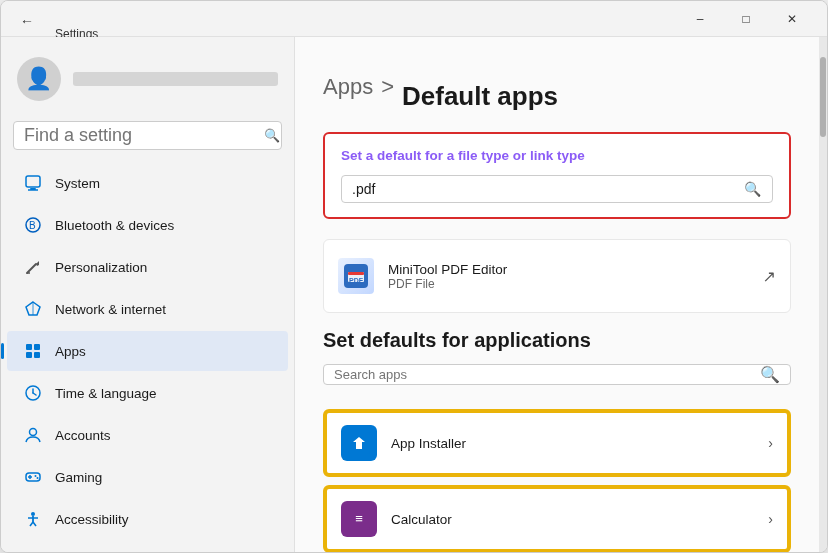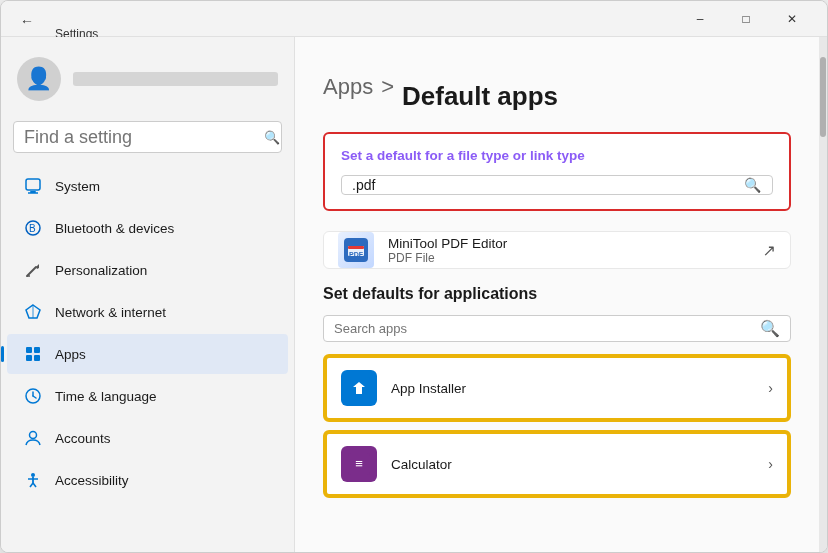--- a/index.html
+++ b/index.html
@@ -241,21 +241,21 @@
     }
 
     .section-title {
       font-size: 13.5px;
       font-weight: 600;
       color: #8b5cf6;
       margin-bottom: 12px;
     }
 
     .file-type-input {
-      height: 20px;
+      height: 28px;
       border: 1px solid #ccc;
       border-radius: 4px;
       background: white;
       display: flex;
       align-items: center;
       padding: 0 10px;
       width: 100%;
       justify-content: space-between;
     }
 
@@ -267,21 +267,21 @@
     .file-type-icon {
       color: #555;
       font-size: 14px;
     }
 
     
     .app-entry {
       display: flex;
       align-items: center;
       gap: 14px;
-      padding: 0 14px;
+      padding: 18px 14px;
       background: white;
       border-radius: 6px;
       margin-bottom: 16px;
       border: 1px solid #e8e8e8;
     }
 
     .app-icon {
       width: 36px;
       height: 36px;
       border-radius: 4px;
@@ -302,36 +302,36 @@
     .app-sub { font-size: 12px; color: #666; }
 
     .app-ext-link {
       font-size: 16px;
       color: #555;
       cursor: pointer;
     }
 
     
     .defaults-section-title {
-      font-size: 16px;
+      font-size: 20px;
       font-weight: 600;
       color: #1a1a1a;
       margin-bottom: 12px;
     }
 
     .search-apps-box {
-      height: 27px;
+      height: 21px;
       border: 1px solid #ccc;
       border-radius: 4px;
       background: white;
       display: flex;
       align-items: center;
       padding: 0 10px;
       gap: 8px;
-      margin-bottom: 12px;
+      margin-bottom: 24px;
     }
 
     .search-apps-box input {
       border: none;
       outline: none;
       font-size: 13px;
       color: #999;
       background: transparent;
       flex: 1;
     }
@@ -490,20 +490,32 @@
         <div class="nav-item">
           <div class="nav-icon">
             <svg width="18" height="18" viewBox="0 0 18 18">
                 <circle cx="9" cy="6" r="3.5" fill="none" stroke="#0078d4" stroke-width="1.5"></circle>
                 <path d="M2 16 Q3 11 9 11 Q15 11 16 16" fill="none" stroke="#0078d4" stroke-width="1.5"></path>
               </svg>
           </div>
           <span class="nav-label">Accounts</span>
         </div>
 
+        <div class="nav-item">
+          <div class="nav-icon">
+            <svg width="18" height="18" viewBox="0 0 18 18">
+                <rect x="2" y="5" width="14" height="8" rx="3" fill="none" stroke="#0078d4" stroke-width="1.5"></rect>
+                <line x1="6" y1="7" x2="6" y2="11" stroke="#0078d4" stroke-width="1.5"></line>
+                <line x1="4" y1="9" x2="8" y2="9" stroke="#0078d4" stroke-width="1.5"></line>
+                <circle cx="11.5" cy="8" r="1" fill="#0078d4"></circle>
+                <circle cx="13.5" cy="10" r="1" fill="#0078d4"></circle>
+              </svg>
+          </div>
+          <span class="nav-label">Gaming</span>
+        </div>
 
         <div class="nav-item">
           <div class="nav-icon">
             <svg width="18" height="18" viewBox="0 0 18 18">
                 <circle cx="9" cy="4" r="2" fill="#0078d4"></circle>
                 <line x1="9" y1="6" x2="9" y2="12" stroke="#0078d4" stroke-width="1.8"></line>
                 <line x1="4" y1="8" x2="14" y2="8" stroke="#0078d4" stroke-width="1.5"></line>
                 <line x1="9" y1="12" x2="6" y2="16" stroke="#0078d4" stroke-width="1.5"></line>
                 <line x1="9" y1="12" x2="12" y2="16" stroke="#0078d4" stroke-width="1.5"></line>
               </svg>

